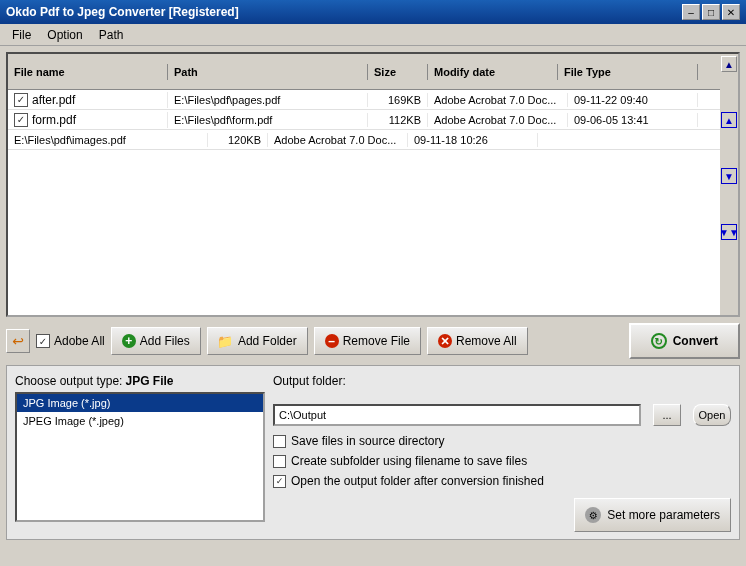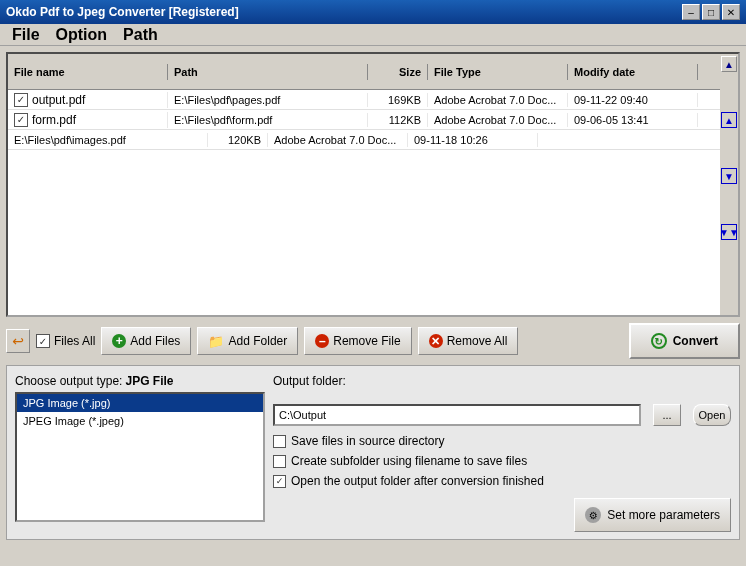--- a/index.html
+++ b/index.html
@@ -34,22 +34,21 @@
       background: #d4d0c8;
       height: 22px;
       display: flex;
       align-items: center;
       padding: 0 4px;
       border-bottom: 1px solid #a0a0a0;
     }
     .menu-item {
       padding: 2px 8px;
       cursor: pointer;
-      font-size: 16px;
-      font-weight: bold;
+      font-size: 12px;
     }
 
     
     .main-content {
       background: #d4d0c8;
       padding: 6px;
       height: calc(566px - 46px);
     }
 
     
@@ -74,21 +73,21 @@
     .th {
       padding: 2px 6px;
       border-right: 1px solid #888;
       font-weight: bold;
       font-size: 11px;
       white-space: nowrap;
       overflow: hidden;
     }
     .th-filename { width: 160px; }
     .th-path { width: 200px; }
-    .th-size { width: 60px; text-align: right; }
+    .th-size { width: 60px; }
     .th-filetype { width: 140px; }
     .th-modify { width: 130px; }
 
     .table-body { overflow-y: auto; height: calc(265px - 22px); }
     .table-row {
       display: flex;
       align-items: center;
       height: 20px;
       border-bottom: 1px solid #e0e0e0;
     }
@@ -340,29 +339,29 @@
 
 <div class="main-content">
 
   <div class="file-list-container">
     <div class="file-table">
 
       <div class="table-header">
         <div class="th th-filename">File name</div>
         <div class="th th-path">Path</div>
         <div class="th th-size">Size</div>
+        <div class="th th-modify">Modify date</div>
         <div class="th th-filetype">File Type</div>
-        <div class="th th-modify">Modify date</div>
       </div>
 
       <div class="table-body" id="table-body">
       <div class="table-row">
     <div class="td td-filename">
       <div class="checkbox-cell checked"></div>
-      <span>output.pdf</span>
+      <span>after.pdf</span>
     </div>
     <div class="td td-path">E:\Files\pdf\pages.pdf</div>
     <div class="td td-size">169KB</div>
     <div class="td td-filetype">Adobe Acrobat 7.0 Doc...</div>
     <div class="td td-modify">09-11-22 09:40</div>
   </div>
           <div class="table-row">
     <div class="td td-filename">
       <div class="checkbox-cell checked"></div>
       <span>form.pdf</span>
@@ -388,21 +387,21 @@
       <div class="scroll-arrow" style="color:#0000cd; border-color:#0000cd; font-weight:bold;">▼▼</div>
     </div>
   </div>
 
   <div class="file-controls-bar">
     <button class="back-arrow-btn">
       <span style="color:#cc6600; font-size:14px;">↩</span>
     </button>
     <div class="select-all-check">
       <div class="checkbox-cell checked"></div>
-      <span>Files All</span>
+      <span>Adobe All</span>
     </div>
 
     <button class="btn">
       <span class="icon-green-plus">+</span>
       <span>Add Files</span>
     </button>
 
     <button class="btn">
       <span style="font-size:13px;">📁</span>
       <span>Add Folder</span>

